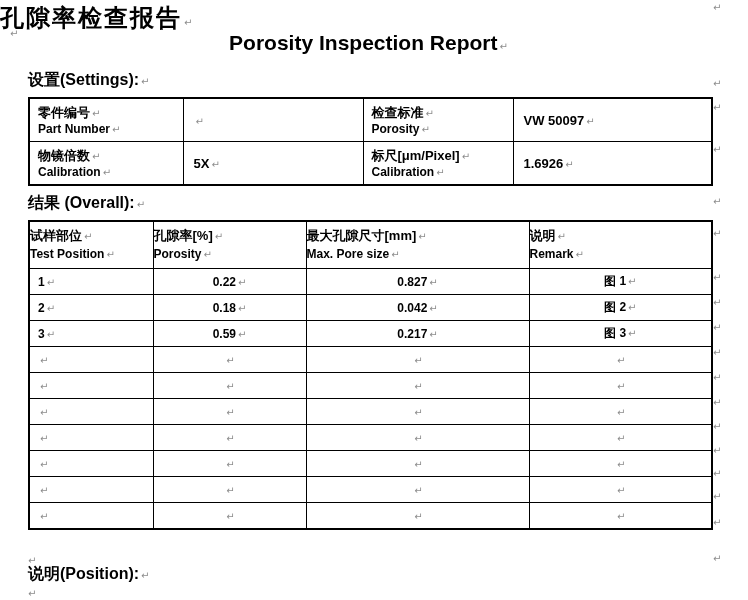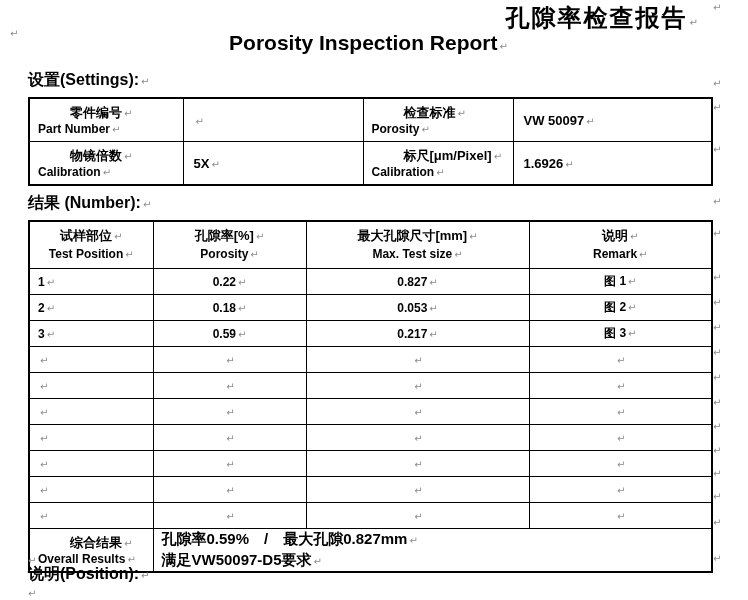--- a/index.html
+++ b/index.html
@@ -2,38 +2,38 @@
 <html><head>
 <meta charset="utf-8">
 <style>
   html,body{margin:0;padding:0;}
   body{
     width:748px;height:600px;position:relative;background:#ffffff;
     font-family:"Liberation Sans", sans-serif;color:#000;overflow:hidden;
   }
   .mk{color:#8d8d8d;font-size:10px;font-weight:400;margin-left:2px;font-family:"DejaVu Sans", sans-serif;vertical-align:baseline;}
   
-  .title-cn{position:absolute;top:2px;left:12px;width:688px;text-align:right;
+  .title-cn{position:absolute;top:2px;left:0;width:688px;text-align:left;
     font-family:"Liberation Serif", serif;font-size:24px;font-weight:600;letter-spacing:2px;}
   .title-en{position:absolute;top:31px;left:0;width:737px;text-align:center;
     font-size:21px;font-weight:bold;}
   
   .sec-head{position:absolute;left:28px;font-size:16px;font-weight:bold;text-align:center;}
   
   table{border-collapse:collapse;table-layout:fixed;position:absolute;left:28px;background:#fff;}
   table{border:2px solid #000;}
   td{border:1px solid #000;padding:0;vertical-align:middle;font-weight:bold;overflow:hidden;}
   .settings-table{top:97px;width:683px;}
   .settings-table td{height:42px;}
   .results-table{top:220px;width:683px;}
   .lblcell{padding-left:8px;}
-  .lblcell .cn{font-size:13px;line-height:17px;margin-left:32px;}
+  .lblcell .cn{font-size:13px;line-height:17px;}
   .lblcell .en{font-size:12px;line-height:15px;}
   .valcell{padding-left:10px;font-size:13px;}
-  .hdr td{height:46px;text-align:center;}
+  .hdr td{height:46px;text-align:left;}
   .hdr .cn{font-size:13px;line-height:18px;}
   .hdr .en{font-size:12px;line-height:16px;}
   .dr td{height:25px;font-size:12px;}
   .dr .c1{padding-left:8px;text-align:left;}
   .dr .cc{text-align:center;}
   .overallrow td{height:40px;}
   .overallrow .ov{font-size:15px;line-height:19px;padding-left:8px;}
   .leftmark{position:absolute;font-size:10px;color:#8d8d8d;font-family:"DejaVu Sans", sans-serif;}
   .rmark{position:absolute;left:713px;font-size:10px;color:#8d8d8d;font-family:"DejaVu Sans", sans-serif;}
 </style>
@@ -76,59 +76,59 @@
     <td class="valcell"><span>5X</span><span class="mk">↵</span></td>
     <td class="lblcell">
       <div class="cn"><span>标尺[μm/Pixel]</span><span class="mk">↵</span></div>
       <div class="en"><span>Calibration</span><span class="mk">↵</span></div>
     </td>
     <td class="valcell"><span>1.6926</span><span class="mk">↵</span></td>
   </tr>
 </tbody>
   </table>
 
-<div class="sec-head" style="top:193px"><span>结果 (Number):</span><span class="mk">↵</span></div>
+<div class="sec-head" style="top:193px"><span>结果 (Overall):</span><span class="mk">↵</span></div>
 
 <table class="results-table">
   <colgroup>
       <col style="width:124px">
       <col style="width:153px">
       <col style="width:223px">
       <col style="width:183px">
     </colgroup>
   <tbody>
       <tr class="hdr">
     <td>
       <div class="cn"><span>试样部位</span><span class="mk">↵</span></div>
       <div class="en"><span>Test Position</span><span class="mk">↵</span></div>
     </td>
     <td>
       <div class="cn"><span>孔隙率[%]</span><span class="mk">↵</span></div>
       <div class="en"><span>Porosity</span><span class="mk">↵</span></div>
     </td>
     <td>
       <div class="cn"><span>最大孔隙尺寸[mm]</span><span class="mk">↵</span></div>
-      <div class="en"><span>Max. Test size</span><span class="mk">↵</span></div>
+      <div class="en"><span>Max. Pore size</span><span class="mk">↵</span></div>
     </td>
     <td>
       <div class="cn"><span>说明</span><span class="mk">↵</span></div>
       <div class="en"><span>Remark</span><span class="mk">↵</span></div>
     </td>
   </tr>
 
   <tr class="dr">
     <td class="c1"><span>1</span><span class="mk">↵</span></td>
     <td class="cc"><span>0.22</span><span class="mk">↵</span></td>
     <td class="cc"><span>0.827</span><span class="mk">↵</span></td>
     <td class="cc"><span>图 1</span><span class="mk">↵</span></td>
   </tr>
   <tr class="dr">
     <td class="c1"><span>2</span><span class="mk">↵</span></td>
     <td class="cc"><span>0.18</span><span class="mk">↵</span></td>
-    <td class="cc"><span>0.053</span><span class="mk">↵</span></td>
+    <td class="cc"><span>0.042</span><span class="mk">↵</span></td>
     <td class="cc"><span>图 2</span><span class="mk">↵</span></td>
   </tr>
   <tr class="dr">
     <td class="c1"><span>3</span><span class="mk">↵</span></td>
     <td class="cc"><span>0.59</span><span class="mk">↵</span></td>
     <td class="cc"><span>0.217</span><span class="mk">↵</span></td>
     <td class="cc"><span>图 3</span><span class="mk">↵</span></td>
   </tr>
   <tr class="dr">
     <td class="c1"><span></span><span class="mk">↵</span></td>
@@ -166,30 +166,20 @@
     <td class="cc"><span></span><span class="mk">↵</span></td>
     <td class="cc"><span></span><span class="mk">↵</span></td>
   </tr>
   <tr class="dr">
     <td class="c1"><span></span><span class="mk">↵</span></td>
     <td class="cc"><span></span><span class="mk">↵</span></td>
     <td class="cc"><span></span><span class="mk">↵</span></td>
     <td class="cc"><span></span><span class="mk">↵</span></td>
   </tr>
 
-  <tr class="overallrow">
-    <td class="lblcell">
-      <div class="cn"><span>综合结果</span><span class="mk">↵</span></div>
-      <div class="en"><span>Overall Results</span><span class="mk">↵</span></div>
-    </td>
-    <td colspan="3">
-      <div class="ov"><span>孔隙率0.59%　/　最大孔隙0.827mm</span><span class="mk">↵</span></div>
-      <div class="ov"><span>满足VW50097-D5要求</span><span class="mk">↵</span></div>
-    </td>
-  </tr>
 </tbody>
   </table>
 
 <span class="leftmark" style="left:28px;top:555px">↵</span>
 <div class="sec-head" style="top:564px"><span>说明(Position):</span><span class="mk">↵</span></div>
 <span class="leftmark" style="left:28px;top:588px">↵</span>
 
 <span class="rmark" style="top:78px">↵</span>
 <span class="rmark" style="top:102px">↵</span>
 <span class="rmark" style="top:144px">↵</span>

